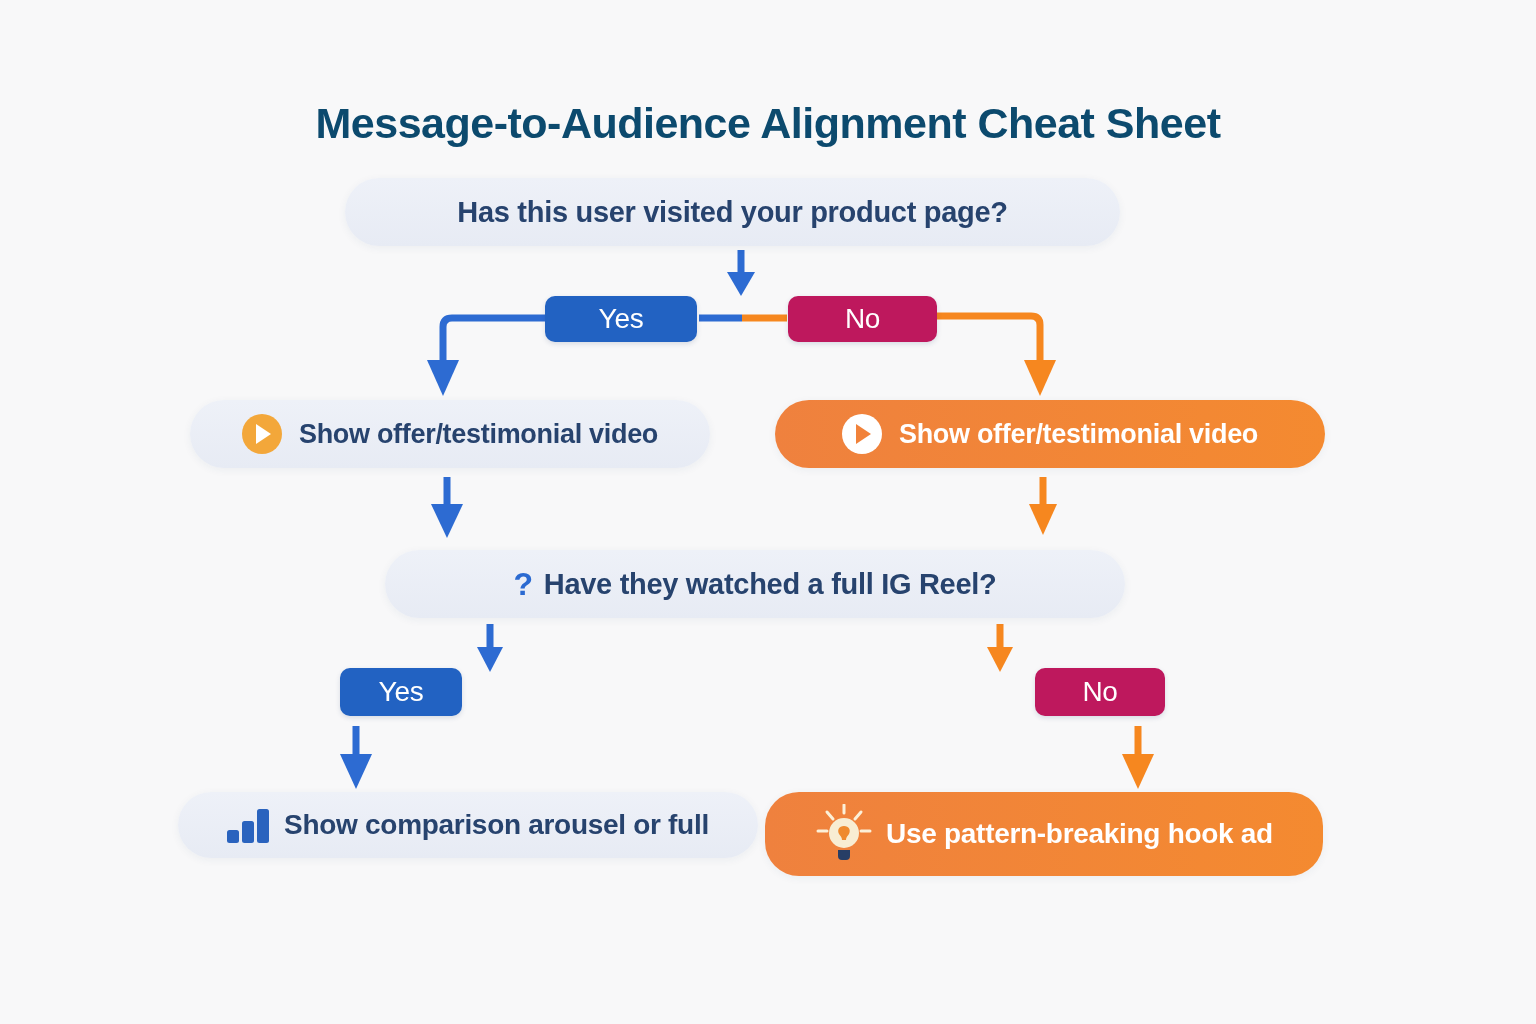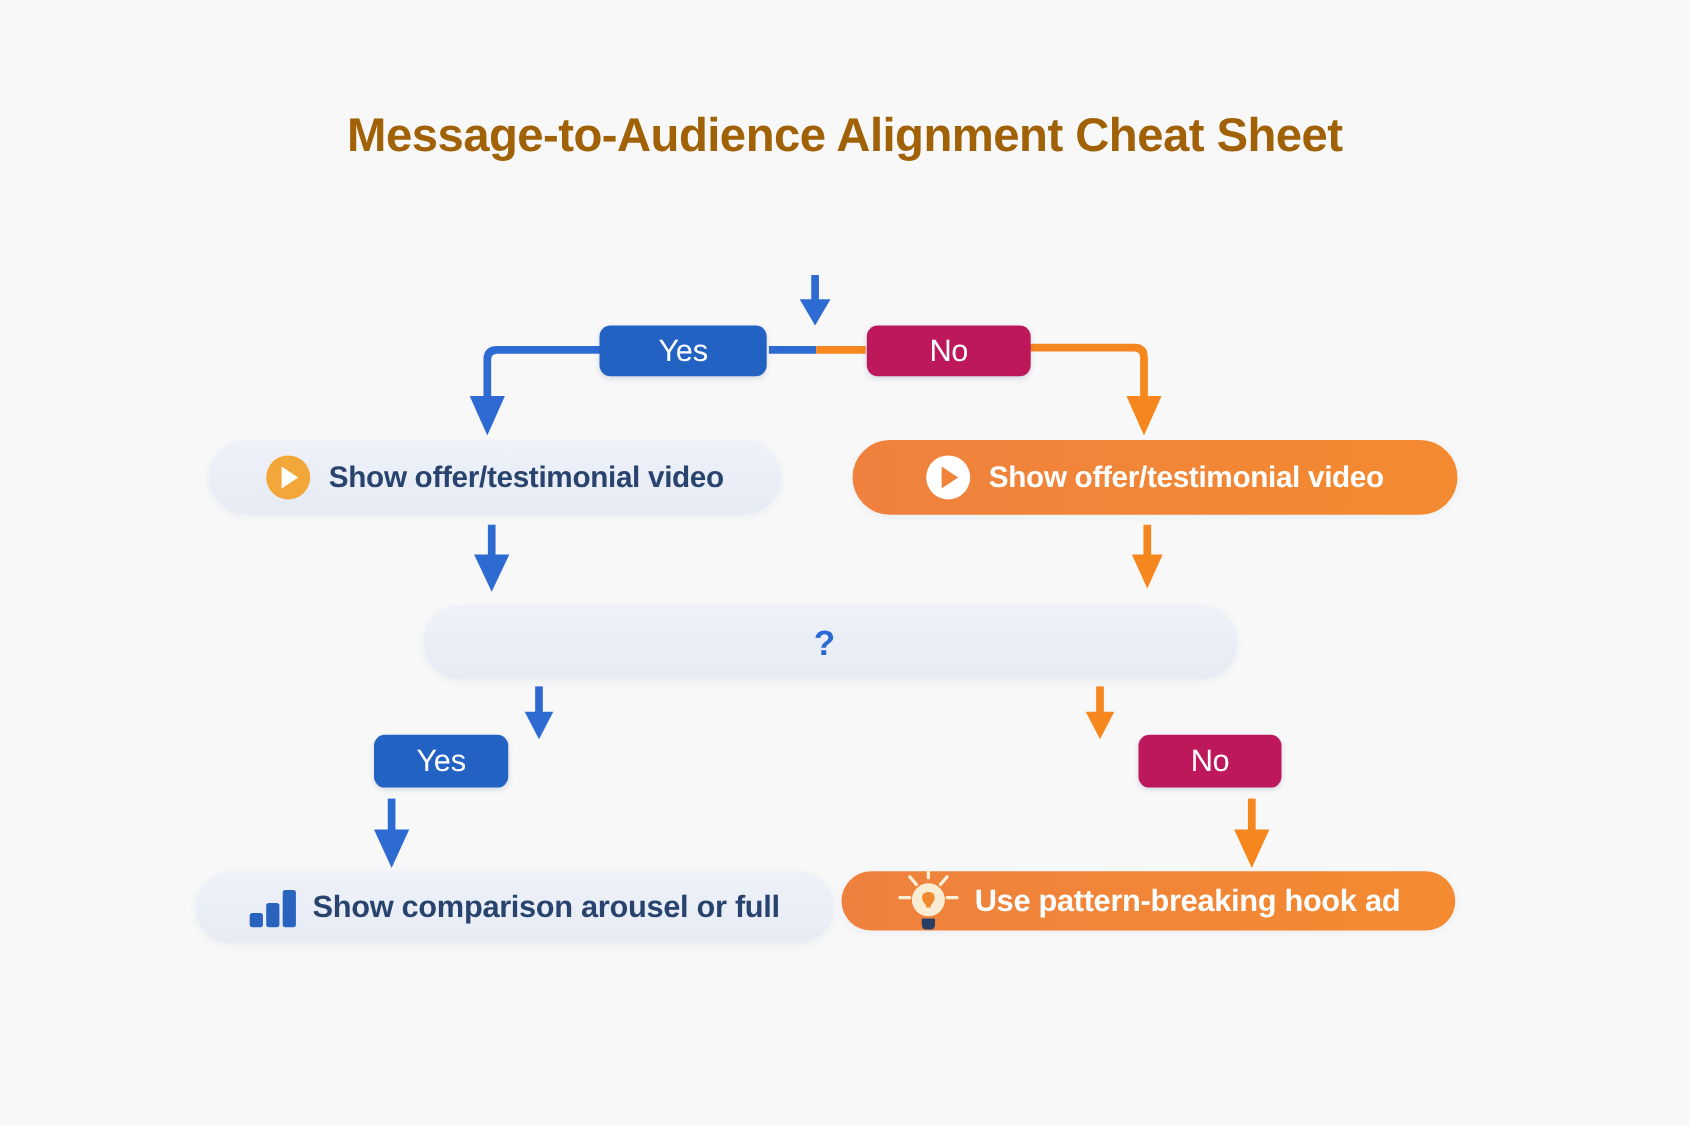--- a/index.html
+++ b/index.html
@@ -8,21 +8,21 @@
     background:#f8f8f9;
     font-family:"Liberation Sans", sans-serif;
     position:relative;
     overflow:hidden;
   }
   .canvas{position:absolute;inset:0;}
   .title{
     position:absolute;left:0;right:0;top:70px;
     text-align:center;
     font-size:43px;font-weight:bold;letter-spacing:-0.5px;
-    color:#a16207;
+    color:#0c4a6e;
   }
   .connectors{position:absolute;top:0;left:0;pointer-events:none;}
   .node{
     position:absolute;
     display:flex;align-items:center;justify-content:center;
     box-sizing:border-box;
   }
   .pill{
     border-radius:34px;
     background:linear-gradient(180deg,#eef1f8 0%,#e7ebf4 100%);
@@ -46,21 +46,21 @@
   }
   .btn.blue{background:#2262c2;}
   .btn.orange{background:#be185d;}
   .yes1{left:545px;top:296px;width:152px;height:46px;}
   .no1{left:788px;top:296px;width:149px;height:46px;}
   .yes2{left:340px;top:668px;width:122px;height:48px;}
   .no2{left:1035px;top:668px;width:130px;height:48px;}
   .p1{left:190px;top:400px;width:520px;height:68px;font-size:27px;gap:17px;}
   .p2{left:775px;top:400px;width:550px;height:68px;font-size:27px;gap:17px;}
   .b1{left:178px;top:792px;width:580px;height:66px;font-size:28px;gap:15px;}
-  .b2{left:765px;top:792px;width:558px;height:54px;font-size:28px;gap:13px;}
+  .b2{left:765px;top:792px;width:558px;height:84px;font-size:28px;gap:13px;}
   
   .play-circle{
     width:40px;height:40px;border-radius:50%;
     display:flex;align-items:center;justify-content:center;
     flex:0 0 auto;
   }
   .play-circle.amber{background:#f3a73a;}
   .play-circle.white{background:#ffffff;}
   .play-tri{
     width:0;height:0;margin-left:4px;
@@ -111,40 +111,44 @@
     <path d="M1000 624 V649" stroke="#f6871f" stroke-width="7" fill="none"></path>
     <polygon points="987,647 1013,647 1000,672" fill="#f6871f"></polygon>
 
     <path d="M356 726 V756" stroke="#2d6bd2" stroke-width="7" fill="none"></path>
     <polygon points="340,754 372,754 356,789" fill="#2d6bd2"></polygon>
 
     <path d="M1138 726 V756" stroke="#f6871f" stroke-width="7" fill="none"></path>
     <polygon points="1122,754 1154,754 1138,789" fill="#f6871f"></polygon>
   </svg>
 
+  <div class="node pill q1">
+    <span>Has this user visited your product page?</span>
+  </div>
 
   <div class="node btn blue yes1">Yes</div>
   <div class="node btn orange no1">No</div>
 
   <div class="node pill p1">
     <span class="play-circle amber">
       <span class="play-tri"></span>
     </span>
     <span>Show offer/testimonial video</span>
   </div>
 
   <div class="node pill orange-pill p2">
     <span class="play-circle white">
       <span class="play-tri"></span>
     </span>
     <span>Show offer/testimonial video</span>
   </div>
 
   <div class="node pill q2">
     <span class="qmark">?</span>
+    <span>Have they watched a full IG Reel?</span>
   </div>
 
   <div class="node btn blue yes2">Yes</div>
   <div class="node btn orange no2">No</div>
 
   <div class="node pill b1">
     <span class="bars">
       <i class="b-s"></i>
         <i class="b-m"></i>
         <i class="b-l"></i>

